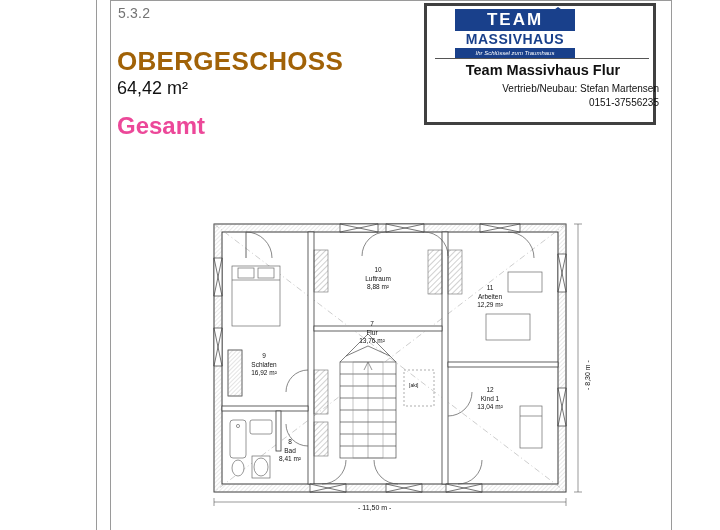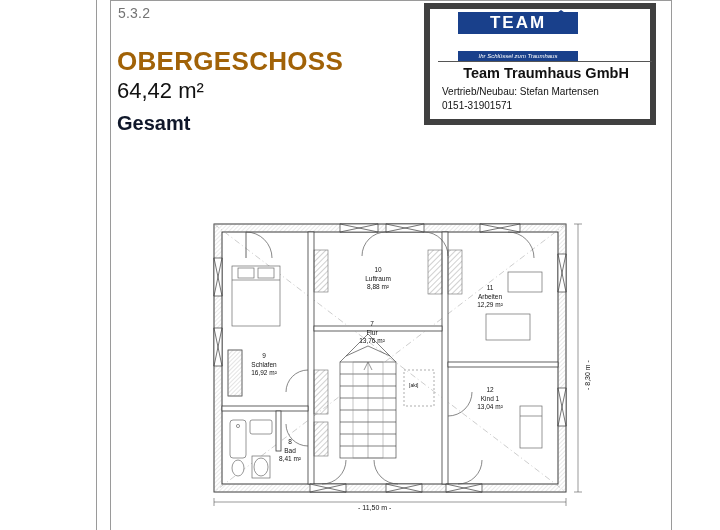--- a/index.html
+++ b/index.html
@@ -55,47 +55,47 @@
     top: 46px;
     font-size: 26px;
     font-weight: bold;
     color: #a16207;
     letter-spacing: .3px;
   }
   .area-og {
     position: absolute;
     left: 117px;
     top: 78px;
-    font-size: 22px;
+    font-size: 18px;
     color: #111;
   }
   .title-gesamt {
     position: absolute;
     left: 117px;
     top: 112px;
-    font-size: 20px;
+    font-size: 24px;
     font-weight: bold;
-    color: #0f172a;
+    color: #ec4899;
   }
   .area-gesamt {
     position: absolute;
     left: 117px;
     top: 143px;
     font-size: 18px;
     color: #111;
   }
 
   
   .logobox {
     position: absolute;
     left: 424px;
     top: 3px;
     width: 232px;
     height: 122px;
-    border: 6px solid #404040;
+    border: 3px solid #404040;
     background: #fff;
     box-sizing: border-box;
   }
   .logo-img {
     position: absolute;
     left: 28px;
     top: 3px;
     width: 120px;
     height: 48px;
   }
@@ -157,23 +157,23 @@
     position: absolute;
     left: 0; top: 56px;
     width: 232px;
     text-align: center;
     font-size: 14.5px;
     font-weight: bold;
     color: #111;
   }
   .firmline {
     position: absolute;
-    left: 12px;
+    left: 0;
     width: 232px;
-    text-align: left;
+    text-align: right;
     font-size: 10px;
     color: #111;
   }
   .firmline.l1 { top: 77px; }
   .firmline.l2 { top: 91px; }
   .firmline.l3 { top: 105px; }
 
   
   .plan {
     position: absolute;
@@ -221,26 +221,27 @@
 
   <div class="sectnum">5.3.2</div>
   <div class="title-og">OBERGESCHOSS</div>
   <div class="area-og">64,42 m²</div>
   <div class="title-gesamt">Gesamt</div>
 
   <div class="logobox">
     <div class="logo-img">
       <div class="logo-roof"></div>
       <div class="logo-team">TEAM</div>
+      <div class="logo-massiv">MASSIVHAUS</div>
       <div class="logo-slogan">Ihr Schlüssel zum Traumhaus</div>
     </div>
     <div class="logo-line"></div>
-    <div class="firm">Team Traumhaus GmbH</div>
+    <div class="firm">Team Massivhaus Flur</div>
     <div class="firmline l1">Vertrieb/Neubau: Stefan Martensen</div>
-    <div class="firmline l2">0151-31901571</div>
+    <div class="firmline l2">0151-37556235</div>
   </div>
 
   <div class="plan">
     <svg width="400" height="300" viewBox="0 0 400 300">
       <defs>
         <pattern id="hatch" width="4" height="4" patternUnits="userSpaceOnUse" patternTransform="rotate(45)">
           <line x1="0" y1="0" x2="0" y2="4" stroke="#555" stroke-width="0.7"></line>
         </pattern>
         <pattern id="hatch2" width="3" height="3" patternUnits="userSpaceOnUse" patternTransform="rotate(45)">
           <line x1="0" y1="0" x2="0" y2="3" stroke="#777" stroke-width="0.5"></line>

